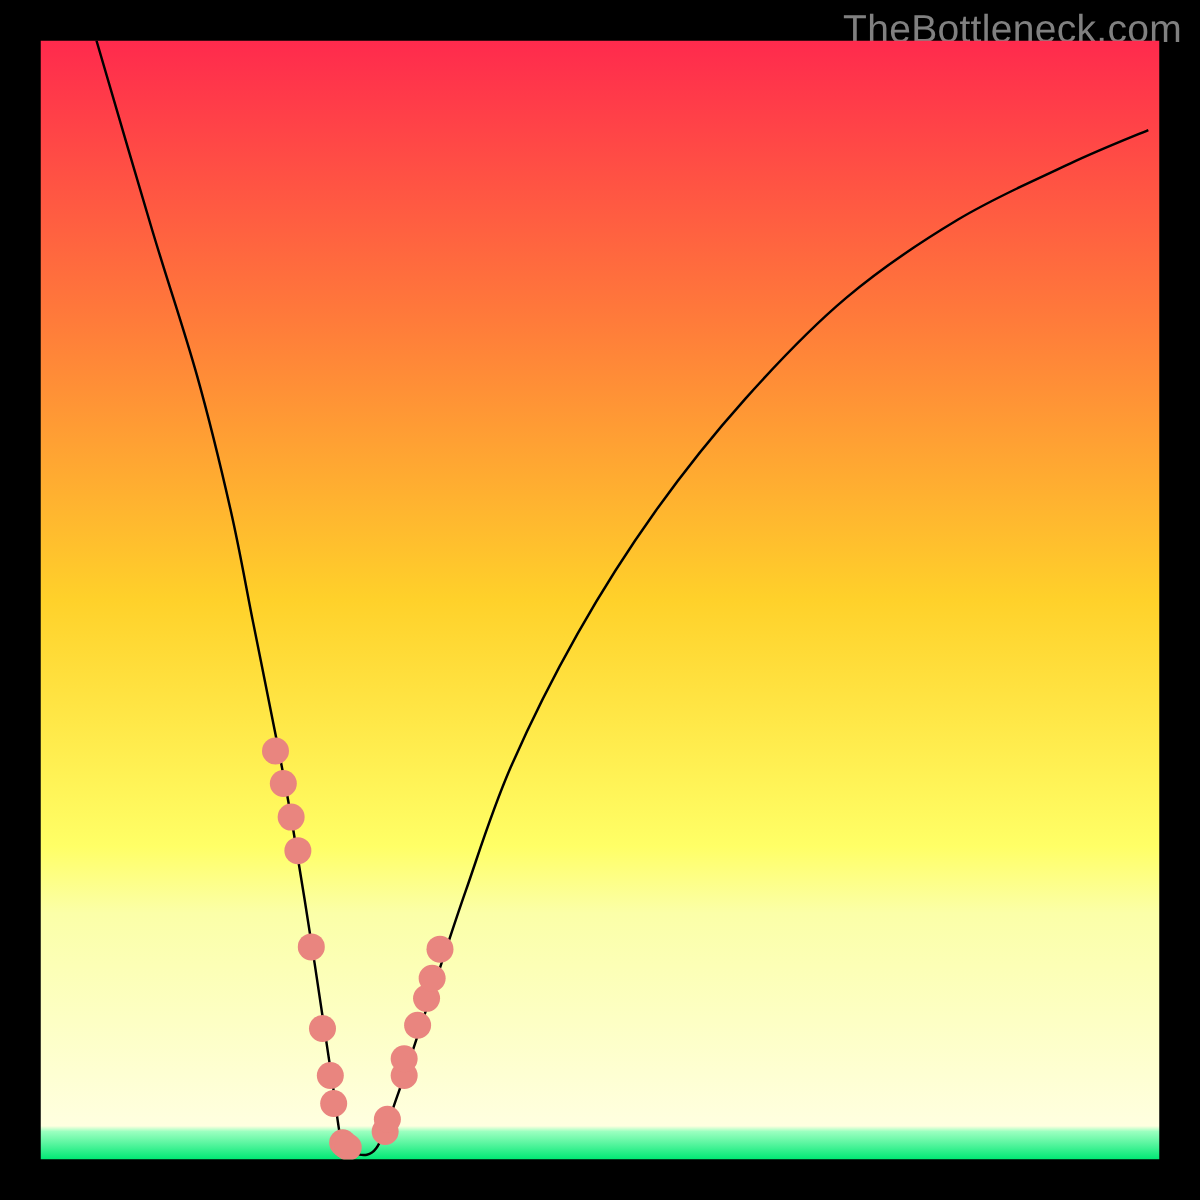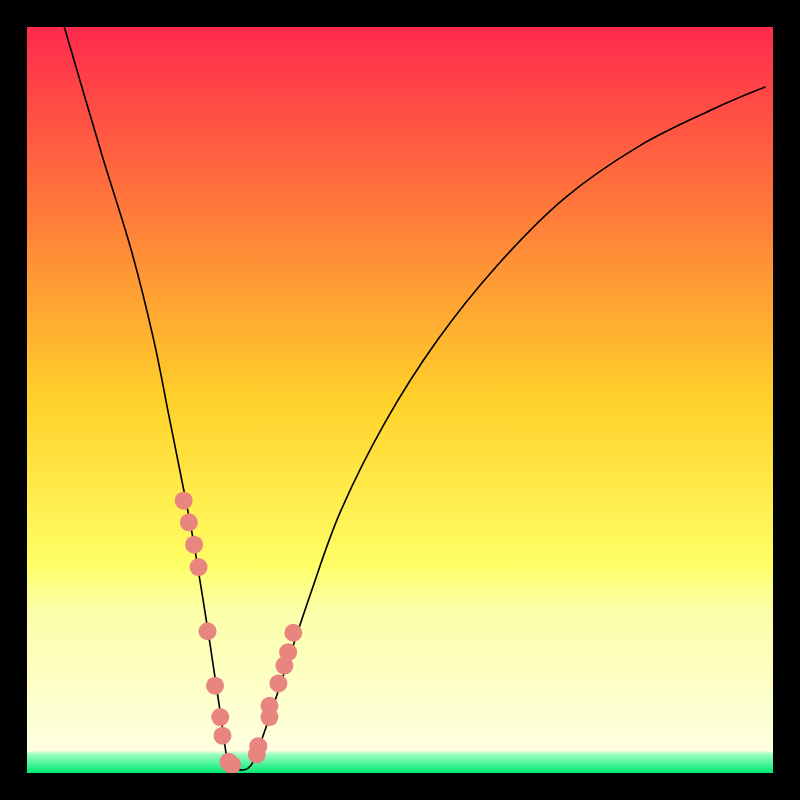--- a/index.html
+++ b/index.html
@@ -33,20 +33,21 @@
     font-size: 26px;
     font-weight: 500;
     color: #808080;
     letter-spacing: 0.2px;
   }
 </style>
 </head>
 <body>
 
 <div class="frame">
+  <div class="watermark">TheBottleneck.com</div>
   <svg class="plot" viewBox="0 0 100 100" preserveAspectRatio="none">
     <defs>
       <linearGradient id="bg-grad" x1="0" y1="0" x2="0" y2="1">
           <stop offset="0%" stop-color="#FF2A4D"></stop>
           <stop offset="25%" stop-color="#FF7B3A"></stop>
           <stop offset="50%" stop-color="#FFD12A"></stop>
           <stop offset="72%" stop-color="#FFFF66"></stop>
           <stop offset="78%" stop-color="#FBFFA8"></stop>
           <stop offset="97%" stop-color="#FFFFE0"></stop>
           <stop offset="97.5%" stop-color="#9BFFC0"></stop>

